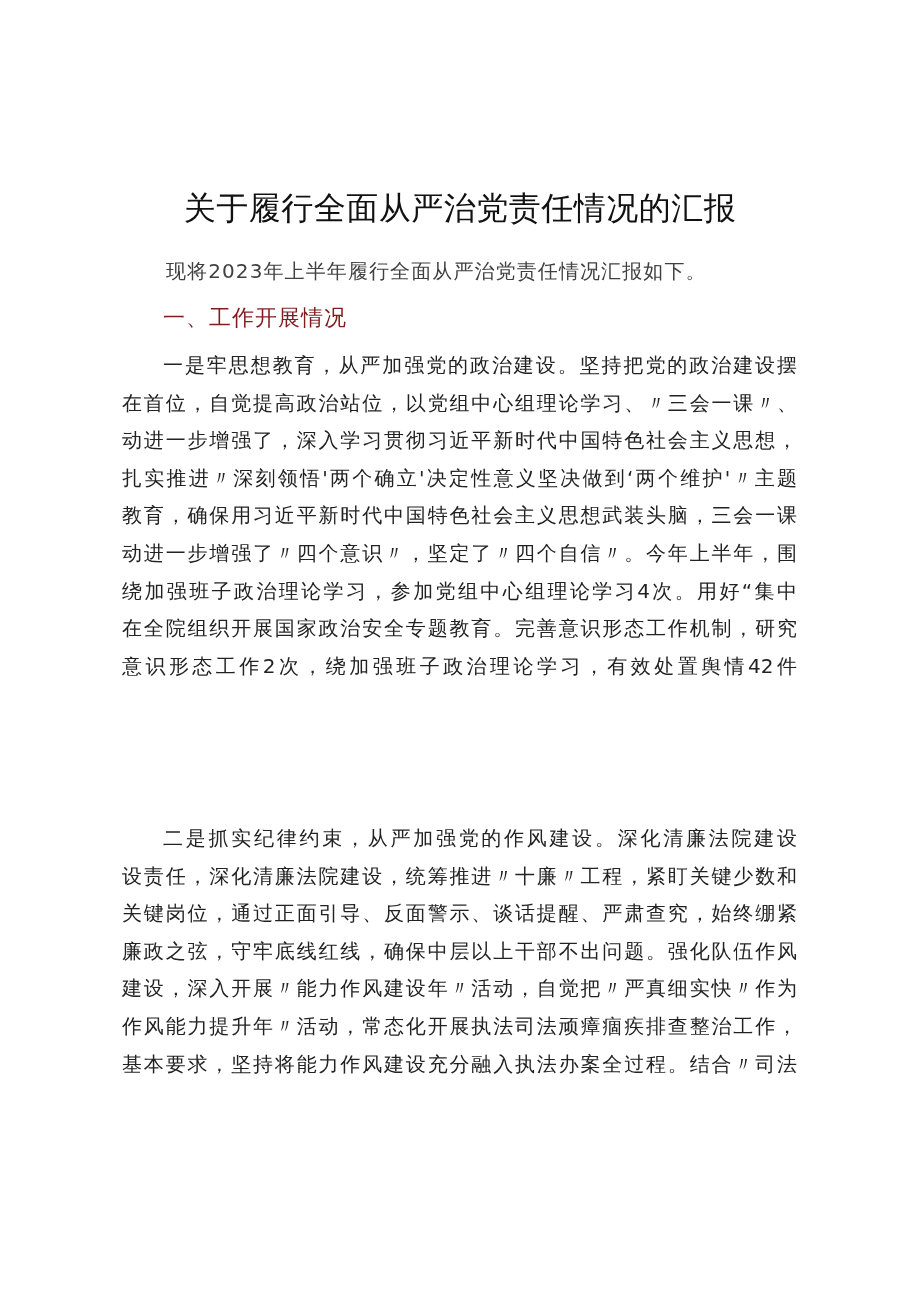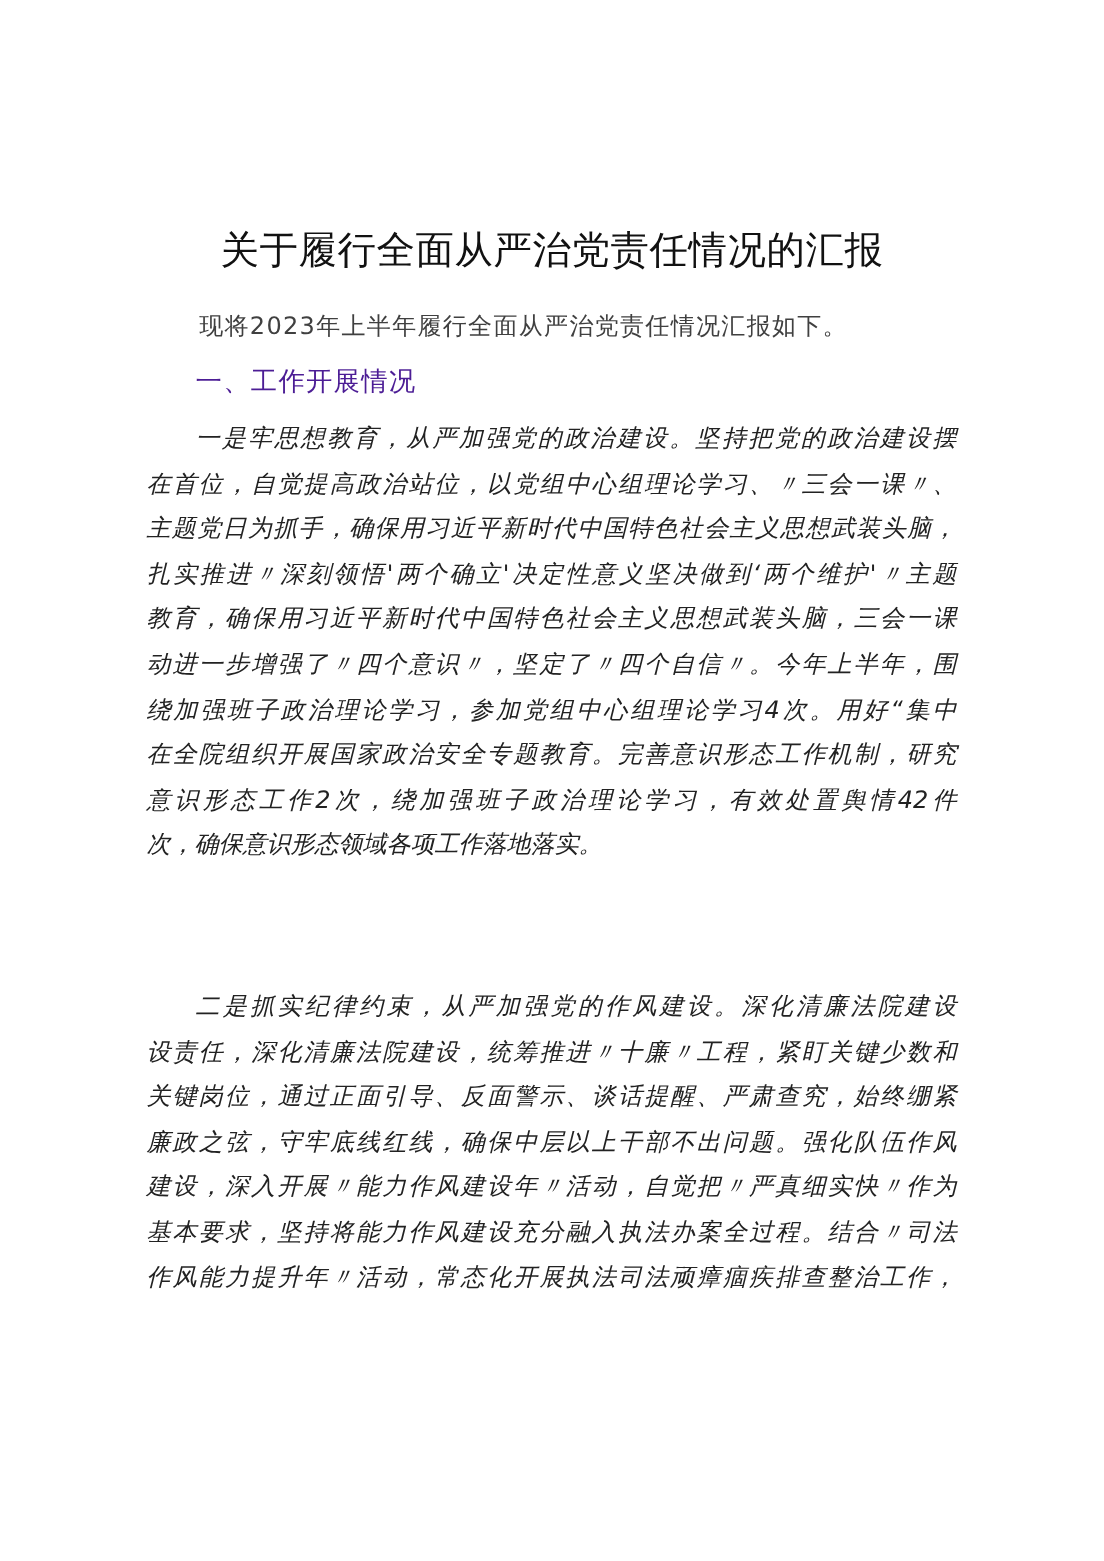--- a/index.html
+++ b/index.html
@@ -42,41 +42,40 @@
       letter-spacing: 1.1px;
       color: #404040;
       margin: 0;
       white-space: nowrap;
     }
     .section-heading {
       position: absolute;
       top: 303px;
       left: 163px;
       font-size: 22px;
-      color: #4c1d95;
+      color: #7f1d1d;
       margin: 0;
       font-weight: 400;
       letter-spacing: 1px;
     }
     .para {
       position: absolute;
       left: 122px;
       width: 680px;
       margin: 0;
       font-size: 20px;
       line-height: 37.6px;
       color: #222;
     }
     .para .line {
       display: block;
       white-space: nowrap;
       text-align: justify;
       text-align-last: justify;
       width: 675px;
-      font-style: italic;
     }
     .para .line.indent {
       padding-left: 41px;
       width: 634px;
     }
     .para .line.last {
       text-align-last: left;
     }
     .para .line.wide {
       width: 685px;
@@ -91,33 +90,32 @@
 
   <h1 class="title">关于履行全面从严治党责任情况的汇报</h1>
 
   <p class="intro">现将2023年上半年履行全面从严治党责任情况汇报如下。</p>
 
   <h2 class="section-heading">一、工作开展情况</h2>
 
   <div class="para" id="para1">
     <span class="line indent">一是牢思想教育，从严加强党的政治建设。坚持把党的政治建设摆</span>
     <span class="line">在首位，自觉提高政治站位，以党组中心组理论学习、〃三会一课〃、</span>
-    <span class="line">主题党日为抓手，确保用习近平新时代中国特色社会主义思想武装头脑，</span>
+    <span class="line">动进一步增强了，深入学习贯彻习近平新时代中国特色社会主义思想，</span>
     <span class="line">扎实推进〃深刻领悟'两个确立'决定性意义坚决做到‘两个维护'〃主题</span>
     <span class="line">教育，确保用习近平新时代中国特色社会主义思想武装头脑，三会一课</span>
     <span class="line">动进一步增强了〃四个意识〃，坚定了〃四个自信〃。今年上半年，围</span>
     <span class="line">绕加强班子政治理论学习，参加党组中心组理论学习4次。用好“集中</span>
     <span class="line">在全院组织开展国家政治安全专题教育。完善意识形态工作机制，研究</span>
     <span class="line">意识形态工作2次，绕加强班子政治理论学习，有效处置舆情42件</span>
-    <span class="line last">次，确保意识形态领域各项工作落地落实。</span>
   </div>
 
   <div class="para" id="para2">
     <span class="line indent">二是抓实纪律约束，从严加强党的作风建设。深化清廉法院建设</span>
     <span class="line">设责任，深化清廉法院建设，统筹推进〃十廉〃工程，紧盯关键少数和</span>
     <span class="line">关键岗位，通过正面引导、反面警示、谈话提醒、严肃查究，始终绷紧</span>
     <span class="line">廉政之弦，守牢底线红线，确保中层以上干部不出问题。强化队伍作风</span>
     <span class="line">建设，深入开展〃能力作风建设年〃活动，自觉把〃严真细实快〃作为</span>
+    <span class="line">作风能力提升年〃活动，常态化开展执法司法顽瘴痼疾排查整治工作，</span>
     <span class="line">基本要求，坚持将能力作风建设充分融入执法办案全过程。结合〃司法</span>
-    <span class="line">作风能力提升年〃活动，常态化开展执法司法顽瘴痼疾排查整治工作，</span>
   </div>
 
 </div>
 
 </body></html>

